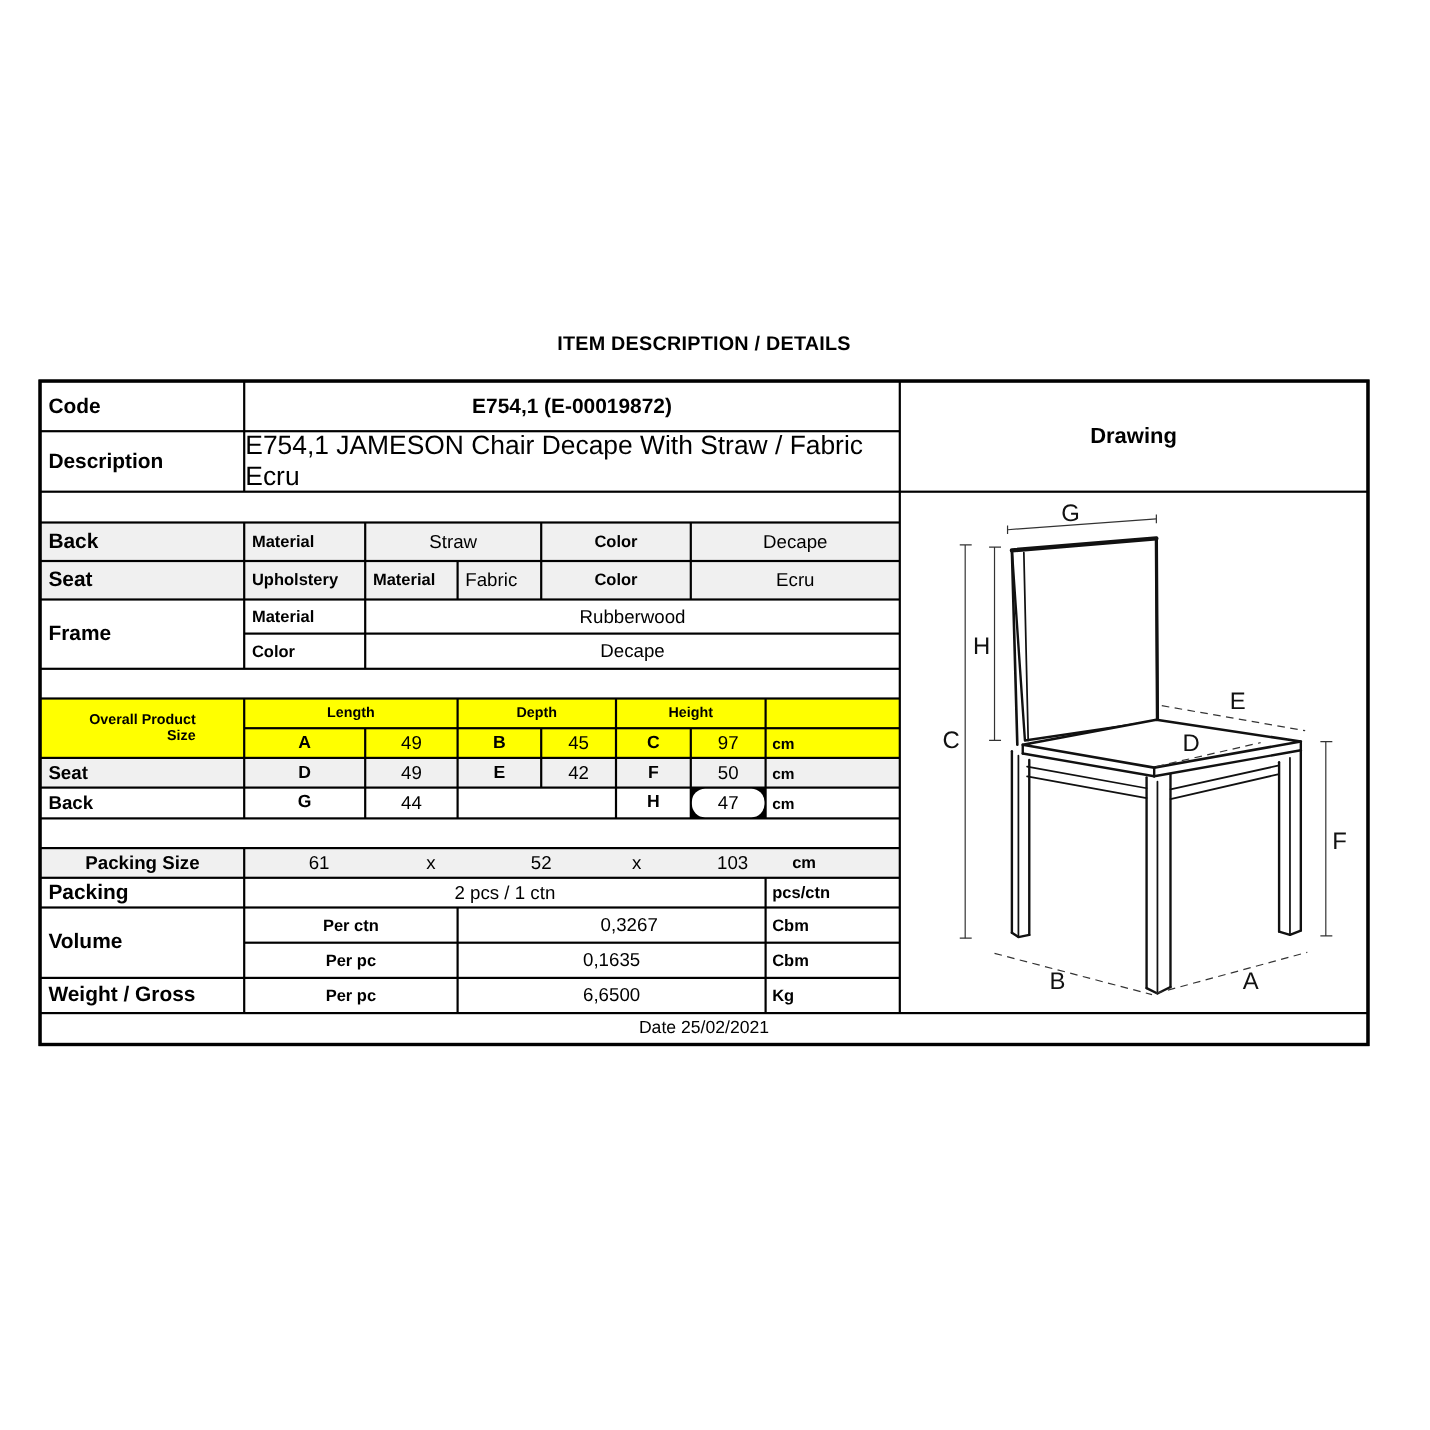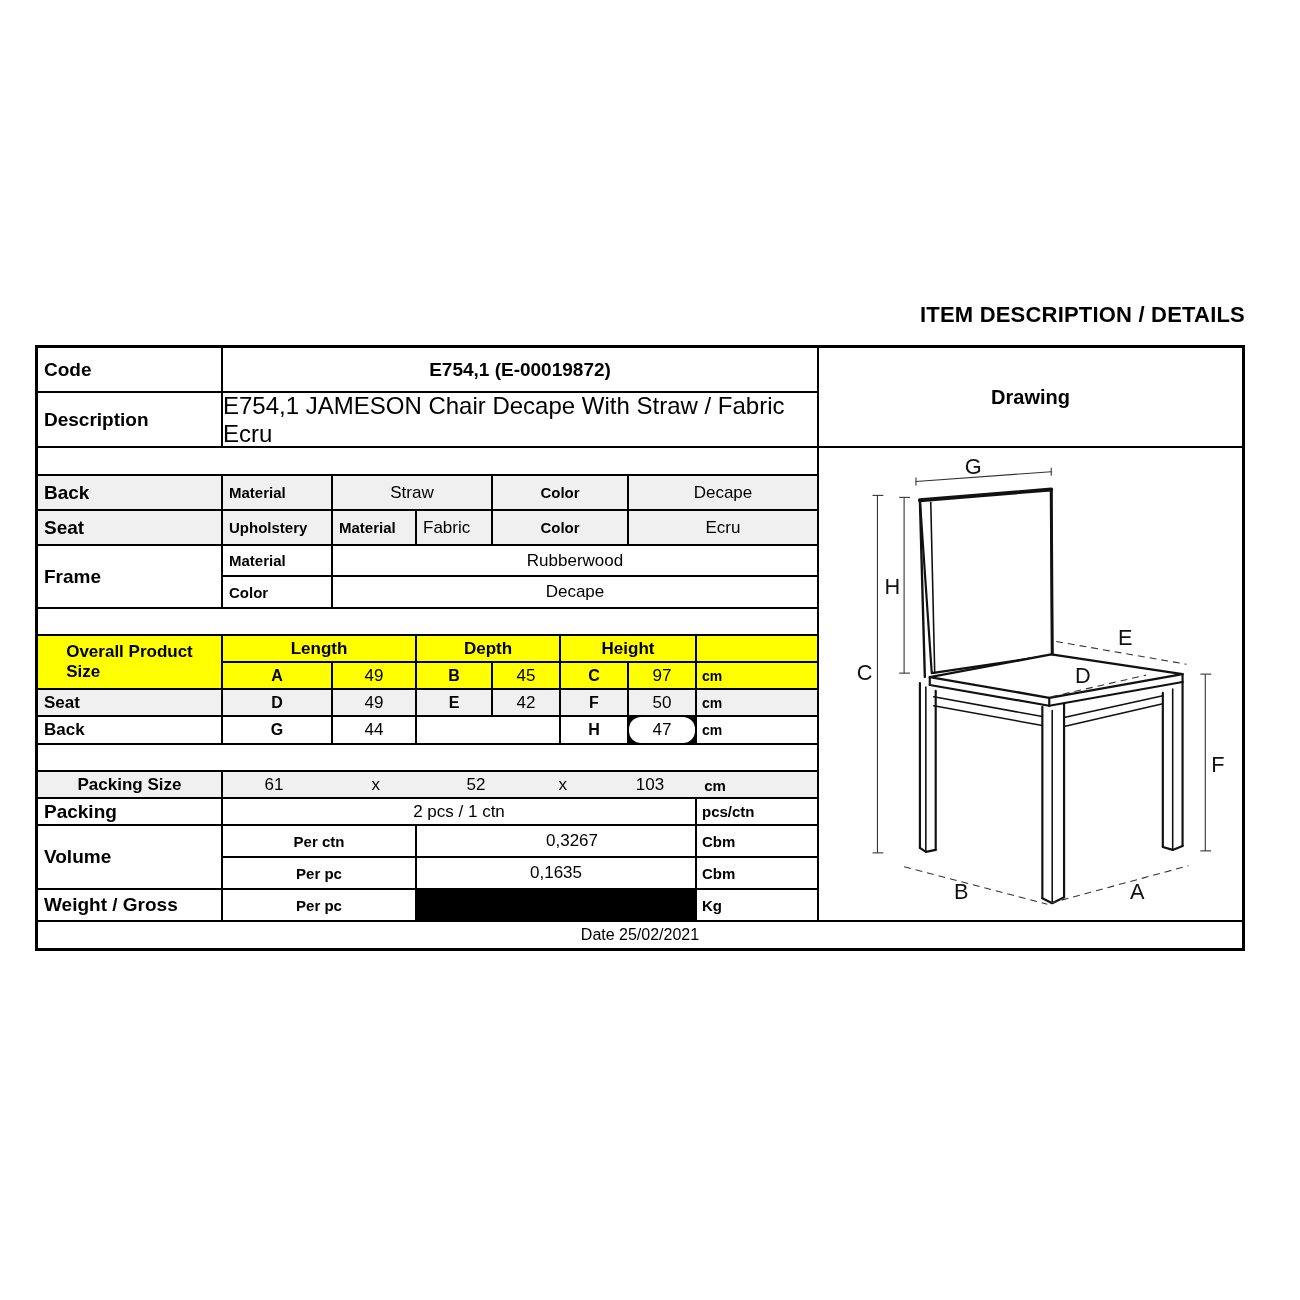--- a/index.html
+++ b/index.html
@@ -3,21 +3,21 @@
 <meta charset="utf-8">
 <style>
   html,body{margin:0;padding:0;}
   body{
     width:1300px;height:1300px;background:#ffffff;position:relative;
     font-family:"Liberation Sans",sans-serif;color:#000;
     -webkit-font-smoothing:antialiased;
   }
   .page-title{
     position:absolute;left:35px;top:302px;width:1210px;
-    text-align:right;font-size:22px;font-weight:bold;letter-spacing:0.2px;
+    text-align:center;font-size:18px;font-weight:bold;letter-spacing:0.2px;
   }
   .spec-grid{
     position:absolute;left:35px;top:345px;width:1210px;height:606px;
     box-sizing:border-box;border:3px solid #000;background:#000;
     display:grid;gap:2px;
     grid-template-columns:183px 108px 82px 74px 66px 66px 66px 120px 423px;
     grid-template-rows:43px 53px 26px 33px 33px 29px 30px 25px 25px 25px 25px 26px 25px 25px 25px 30px 30px 30px 26px;
   }
   .cell{
     background:#fff;display:flex;align-items:center;justify-content:center;
@@ -26,25 +26,25 @@
   .gray{background:#f0f0f0;}
   .yellow{background:#ffff00;}
   .left{justify-content:flex-start;padding-left:6px;}
   .lbl{font-weight:bold;font-size:19px;}
   .lbl-sm{font-weight:bold;font-size:17px;}
   .sub{font-weight:bold;font-size:15px;}
   .val{font-size:17px;font-weight:normal;}
   .val-lg{font-size:24px;font-weight:normal;}
   .key{font-weight:bold;font-size:16px;}
   .unit{font-weight:bold;font-size:14px;justify-content:flex-start;padding-left:5px;}
-  .yhead{font-weight:bold;font-size:17px;text-align:left;line-height:1.15;}
+  .yhead{font-weight:bold;font-size:13px;text-align:right;line-height:1.15;}
   .code-val{font-weight:bold;font-size:19px;}
   .drawing-head{font-weight:bold;font-size:20px;}
   .date-cell{font-weight:normal;font-size:16px;}
-  .pk-val{position:absolute;top:50%;transform:translateY(-50%);font-size:17px;}
+  .pk-val{position:absolute;top:50%;transform:translateY(-50%);font-size:17px;margin-left:16px;}
   .chair-cell{align-items:stretch;}
   .chair-cell svg{width:100%;height:100%;display:block;}
 </style>
 </head>
 <body>
 
 <div class="page-title">ITEM DESCRIPTION / DETAILS</div>
 
 <div class="spec-grid">
 
@@ -203,17 +203,18 @@
   <div class="cell lbl left" style="grid-row:16 / span 2;grid-column:1;">Volume</div>
   <div class="cell sub" style="grid-row:16;grid-column:2 / span 2;">Per ctn</div>
   <div class="cell val" style="grid-row:16;grid-column:4 / span 4;padding-left:32px;">0,3267</div>
   <div class="cell unit" style="grid-row:16;grid-column:8;font-size:15px;">Cbm</div>
   <div class="cell sub" style="grid-row:17;grid-column:2 / span 2;">Per pc</div>
   <div class="cell val" style="grid-row:17;grid-column:4 / span 4;">0,1635</div>
   <div class="cell unit" style="grid-row:17;grid-column:8;font-size:15px;">Cbm</div>
 
   <div class="cell lbl left" style="grid-row:18;grid-column:1;">Weight / Gross</div>
   <div class="cell sub" style="grid-row:18;grid-column:2 / span 2;">Per pc</div>
+  <div class="cell val" style="grid-row:18;grid-column:4 / span 4;">6,6500</div>
   <div class="cell unit" style="grid-row:18;grid-column:8;font-size:15px;">Kg</div>
 
   <div class="cell date-cell" style="grid-row:19;grid-column:1 / span 9;">Date 25/02/2021</div>
 
 </div>
 
 </body></html>

